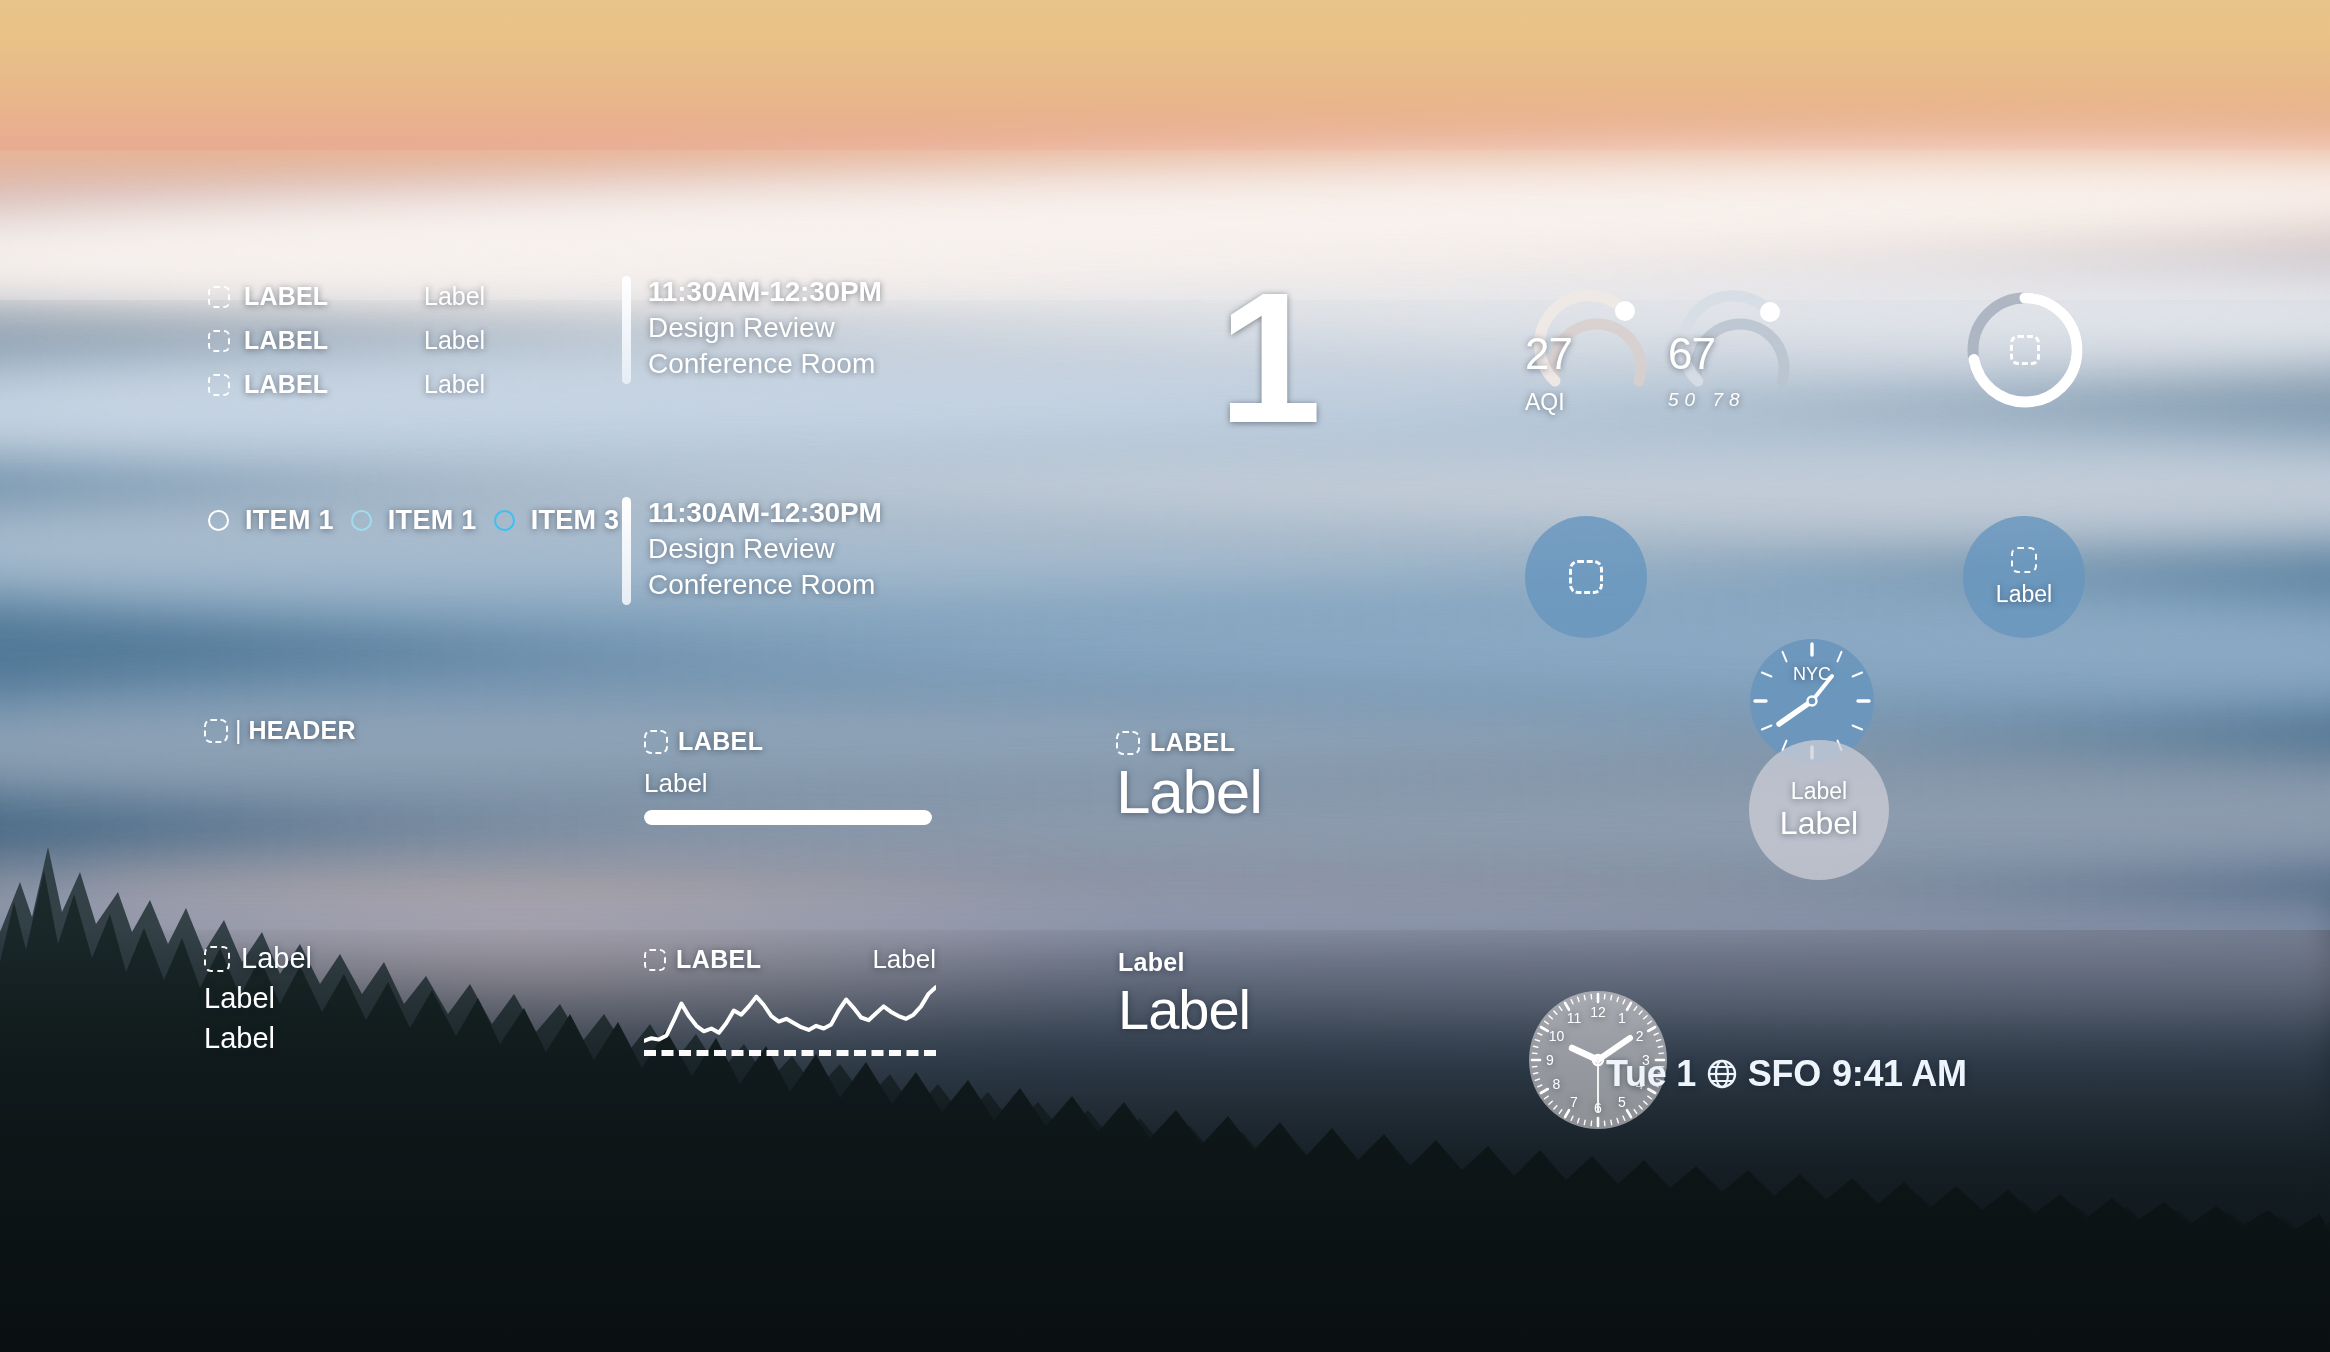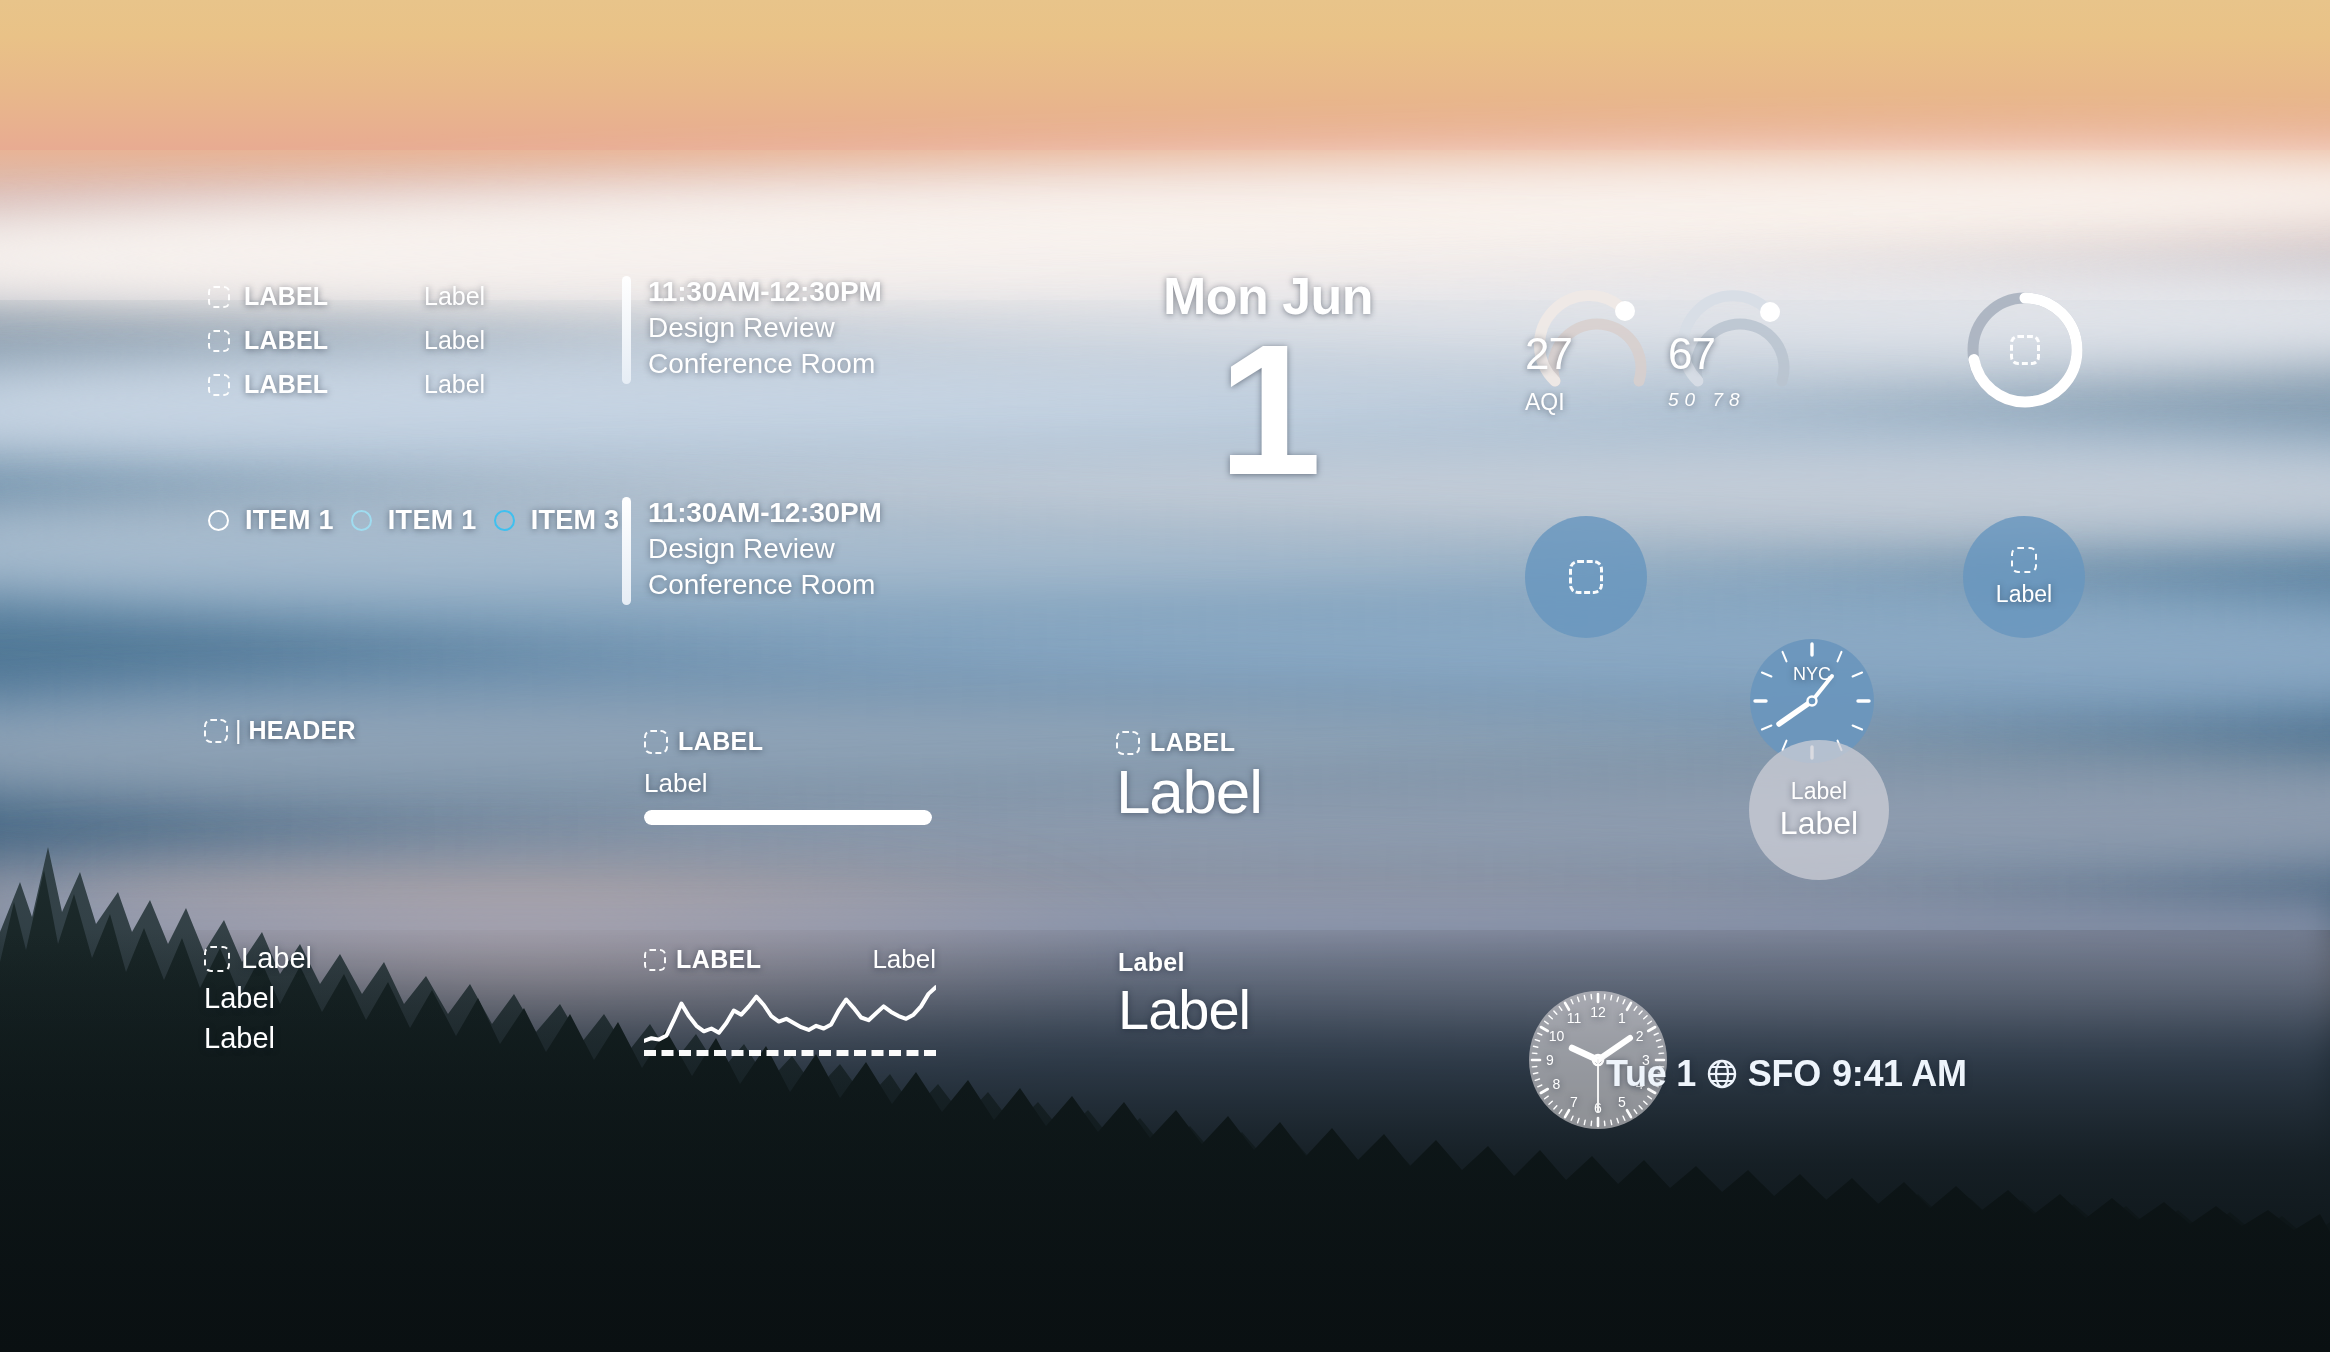--- a/index.html
+++ b/index.html
@@ -331,21 +331,20 @@
   <div class="w event shadow" style="left:622px; top:497px; height:108px;">
     <div class="bar"></div>
     <div class="etxt">
       <span class="etime">11:30AM-12:30PM</span>
       <span class="etitle">Design Review</span>
       <span class="eloc">Conference Room</span>
     </div>
   </div>
 
   <div class="w datewrap shadow" style="left:1108px; top:270px; width:320px;">
-    <div class="dow">Mon Jun</div>
     <div class="dnum">1</div>
   </div>
 
   <div class="w noti shadow" style="left:204px; top:716px;">
     <div class="nhead">
       <i class="ph ph-24"></i>
       <span class="sep">|</span>
       <span class="htxt">HEADER</span>
     </div>
   </div>

